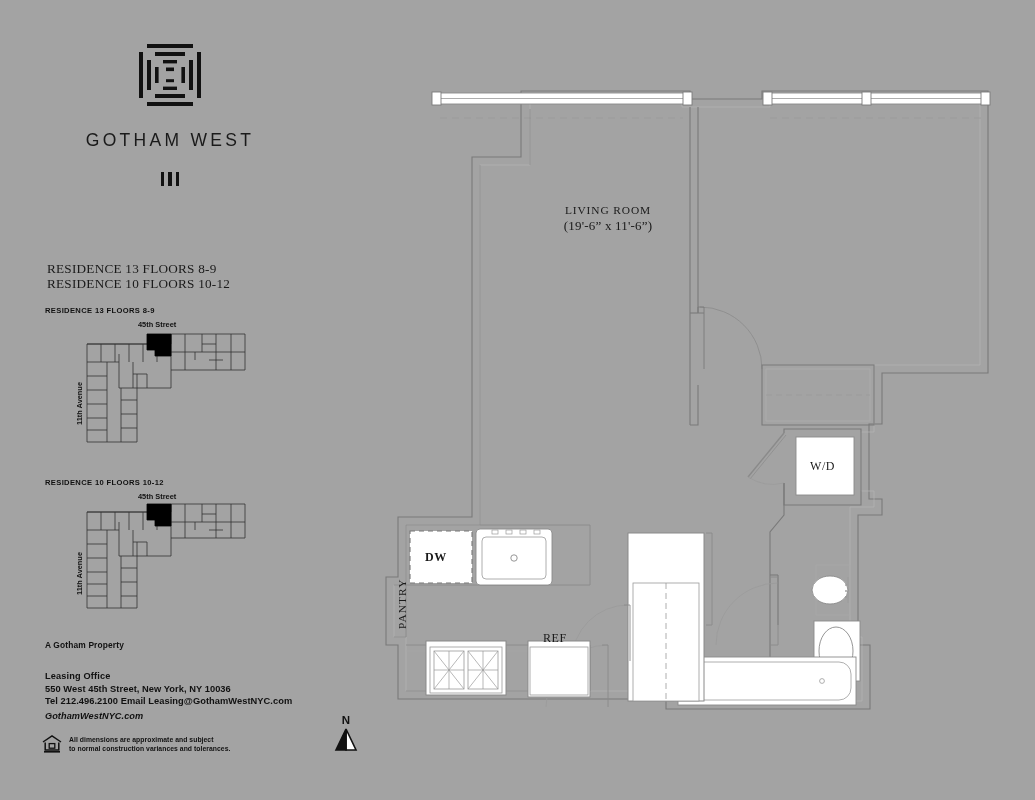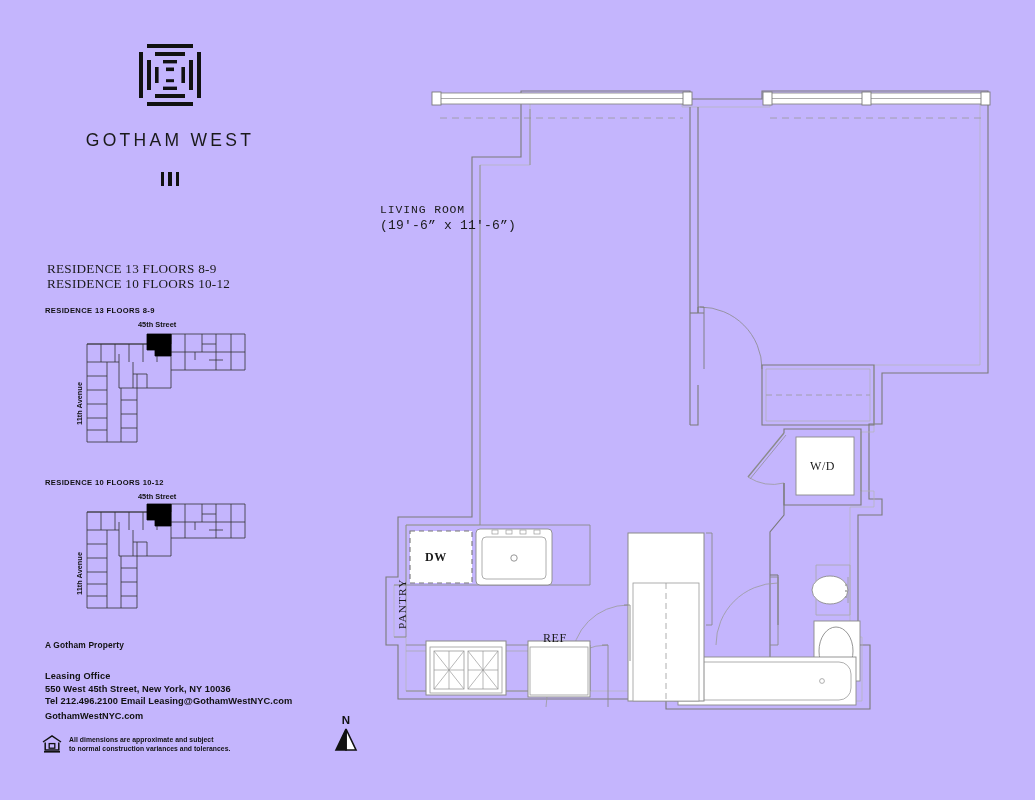--- a/index.html
+++ b/index.html
@@ -10,21 +10,21 @@
   body {
     width: 1035px;
     height: 800px;
     position: relative;
     font-family: "Liberation Sans", sans-serif;
     overflow: hidden;
   }
   .page {
     position: absolute;
     inset: 0;
-    background: #c4b5fd;
+    background: #a3a3a3;
   }
 
   
   .left-col {
     position: absolute;
     left: 0; top: 0;
     width: 340px; height: 800px;
   }
 
   .brand-logo {
@@ -107,21 +107,21 @@
 
   .footer {
     position: absolute;
     left: 45px;
     font-family: "Liberation Sans", sans-serif;
     color: #111;
   }
   .f-prop { top: 640px; font-size: 8.4px; font-weight: bold; letter-spacing: 0.15px; }
   .f-lease { top: 671px; font-size: 9.2px; font-weight: bold; letter-spacing: 0.15px; }
   .f-addr { top: 684px; font-size: 9.3px; line-height: 11.6px; font-weight: bold; letter-spacing: 0.05px; }
-  .f-web { top: 711px; font-size: 9.2px; font-weight: bold; letter-spacing: 0.05px; }
+  .f-web { top: 711px; font-size: 9.2px; font-weight: bold; letter-spacing: 0.05px; font-style: italic; }
   .f-disc {
     left: 69px; top: 736px;
     font-size: 6.8px; line-height: 8.6px; font-weight: bold;
     letter-spacing: 0.05px;
   }
   .eho { position: absolute; left: 41px; top: 733px; width: 22px; height: 22px; }
 
   
   .north {
     position: absolute;
@@ -138,22 +138,23 @@
   }
 
   
   .floorplan {
     position: absolute;
     left: 380px; top: 85px;
     width: 630px; height: 630px;
   }
   .fp-label {
     position: absolute;
-    font-family: Liberation Mono, monospace;
+    font-family: Liberation Serif, serif;
     color: #1a1a1a;
+    text-align: center;
     white-space: nowrap;
   }
   .fp-room-name { font-size: 11.4px; letter-spacing: 0.9px; line-height: 15px; }
   .fp-room-dim  { font-size: 13px; letter-spacing: 0.2px; line-height: 15px; }
   .fp-app {
     position: absolute;
     font-family: "Liberation Serif", serif;
     font-size: 12px;
     letter-spacing: 0.6px;
     color: #1a1a1a;

